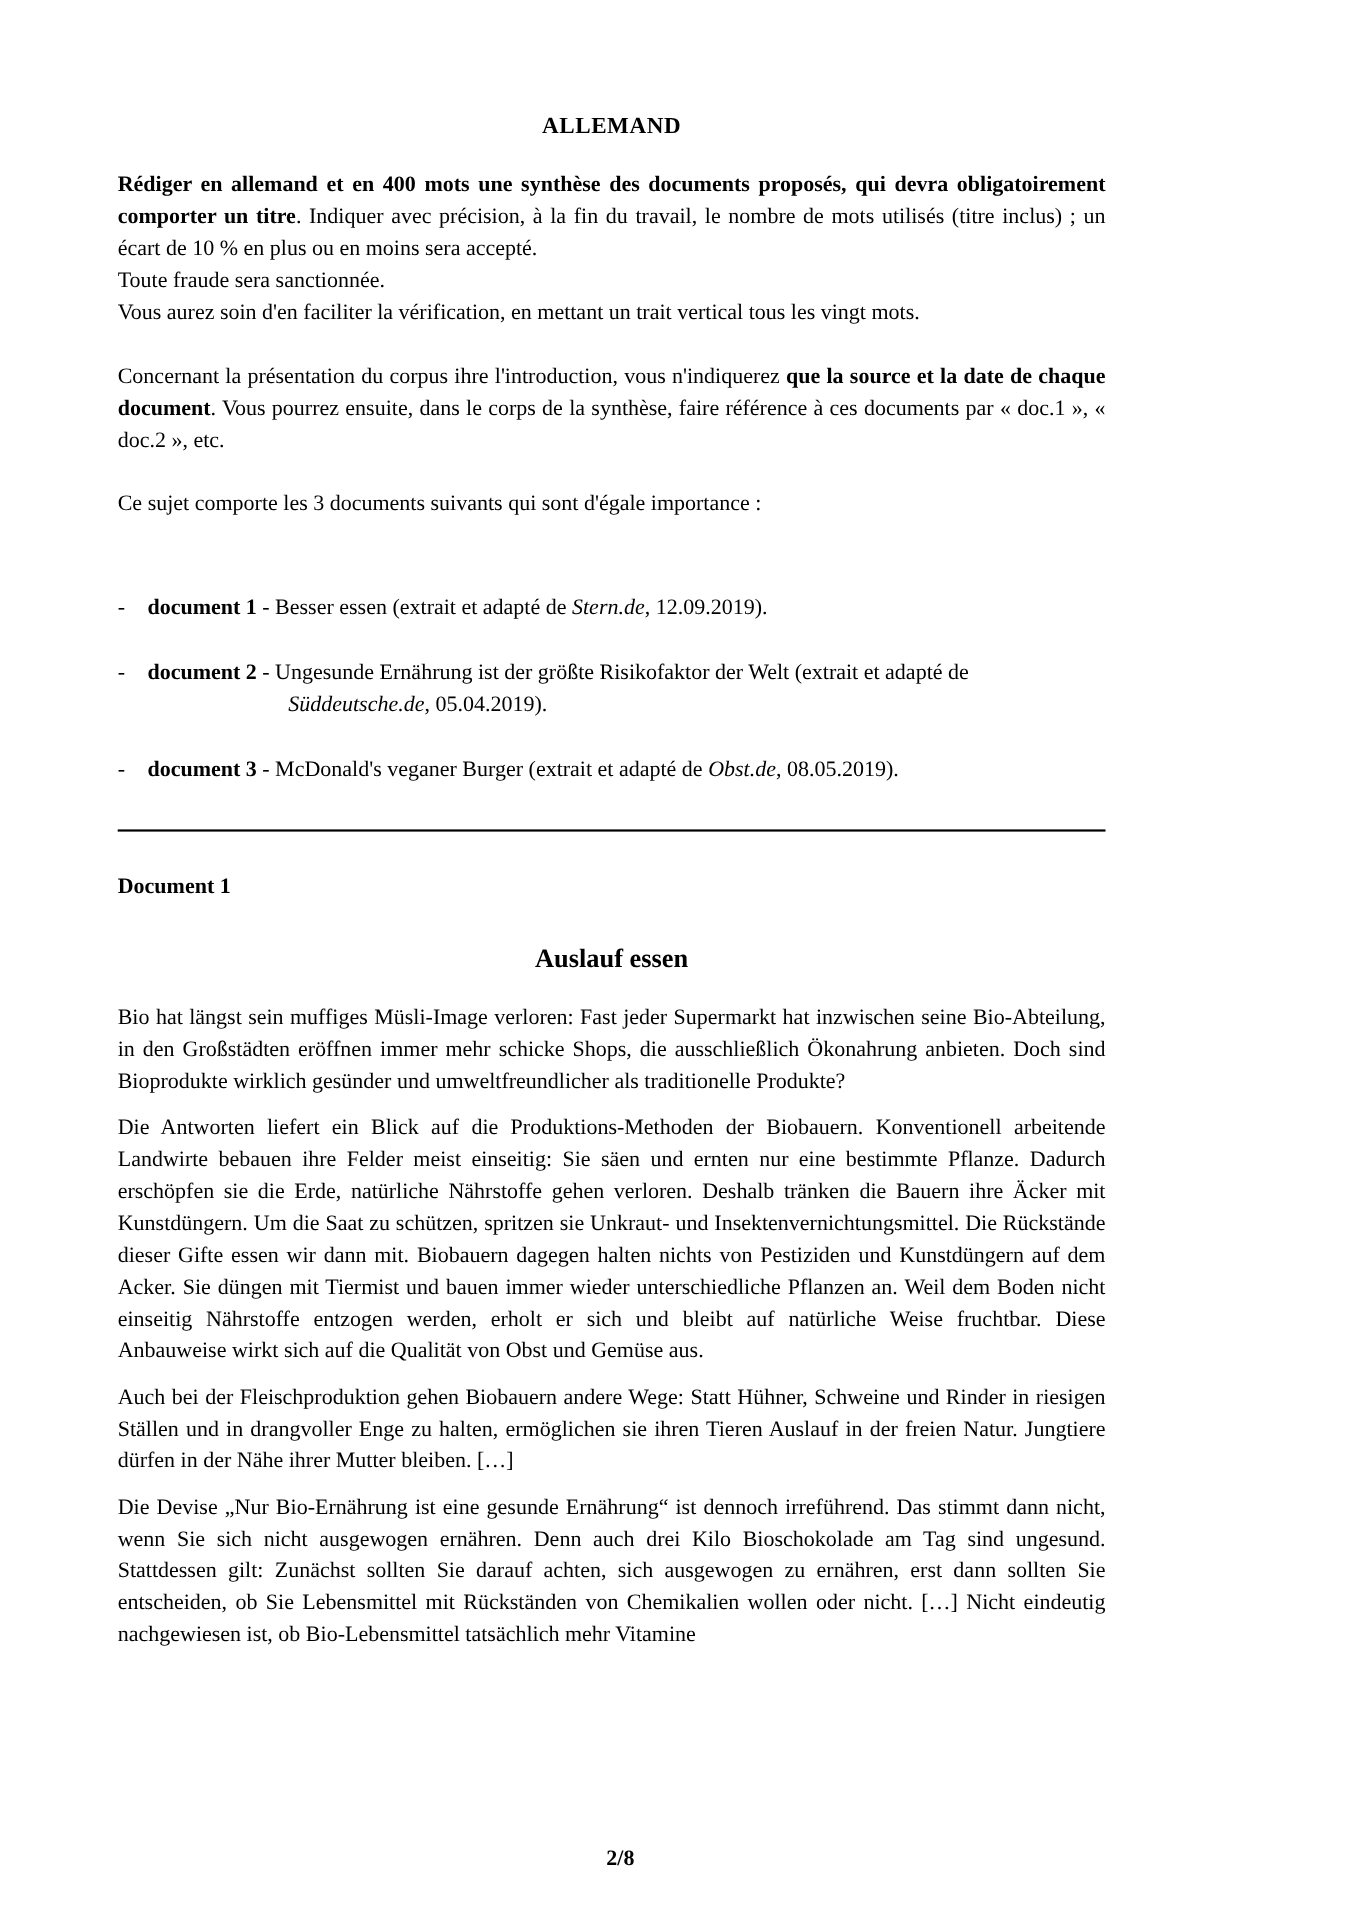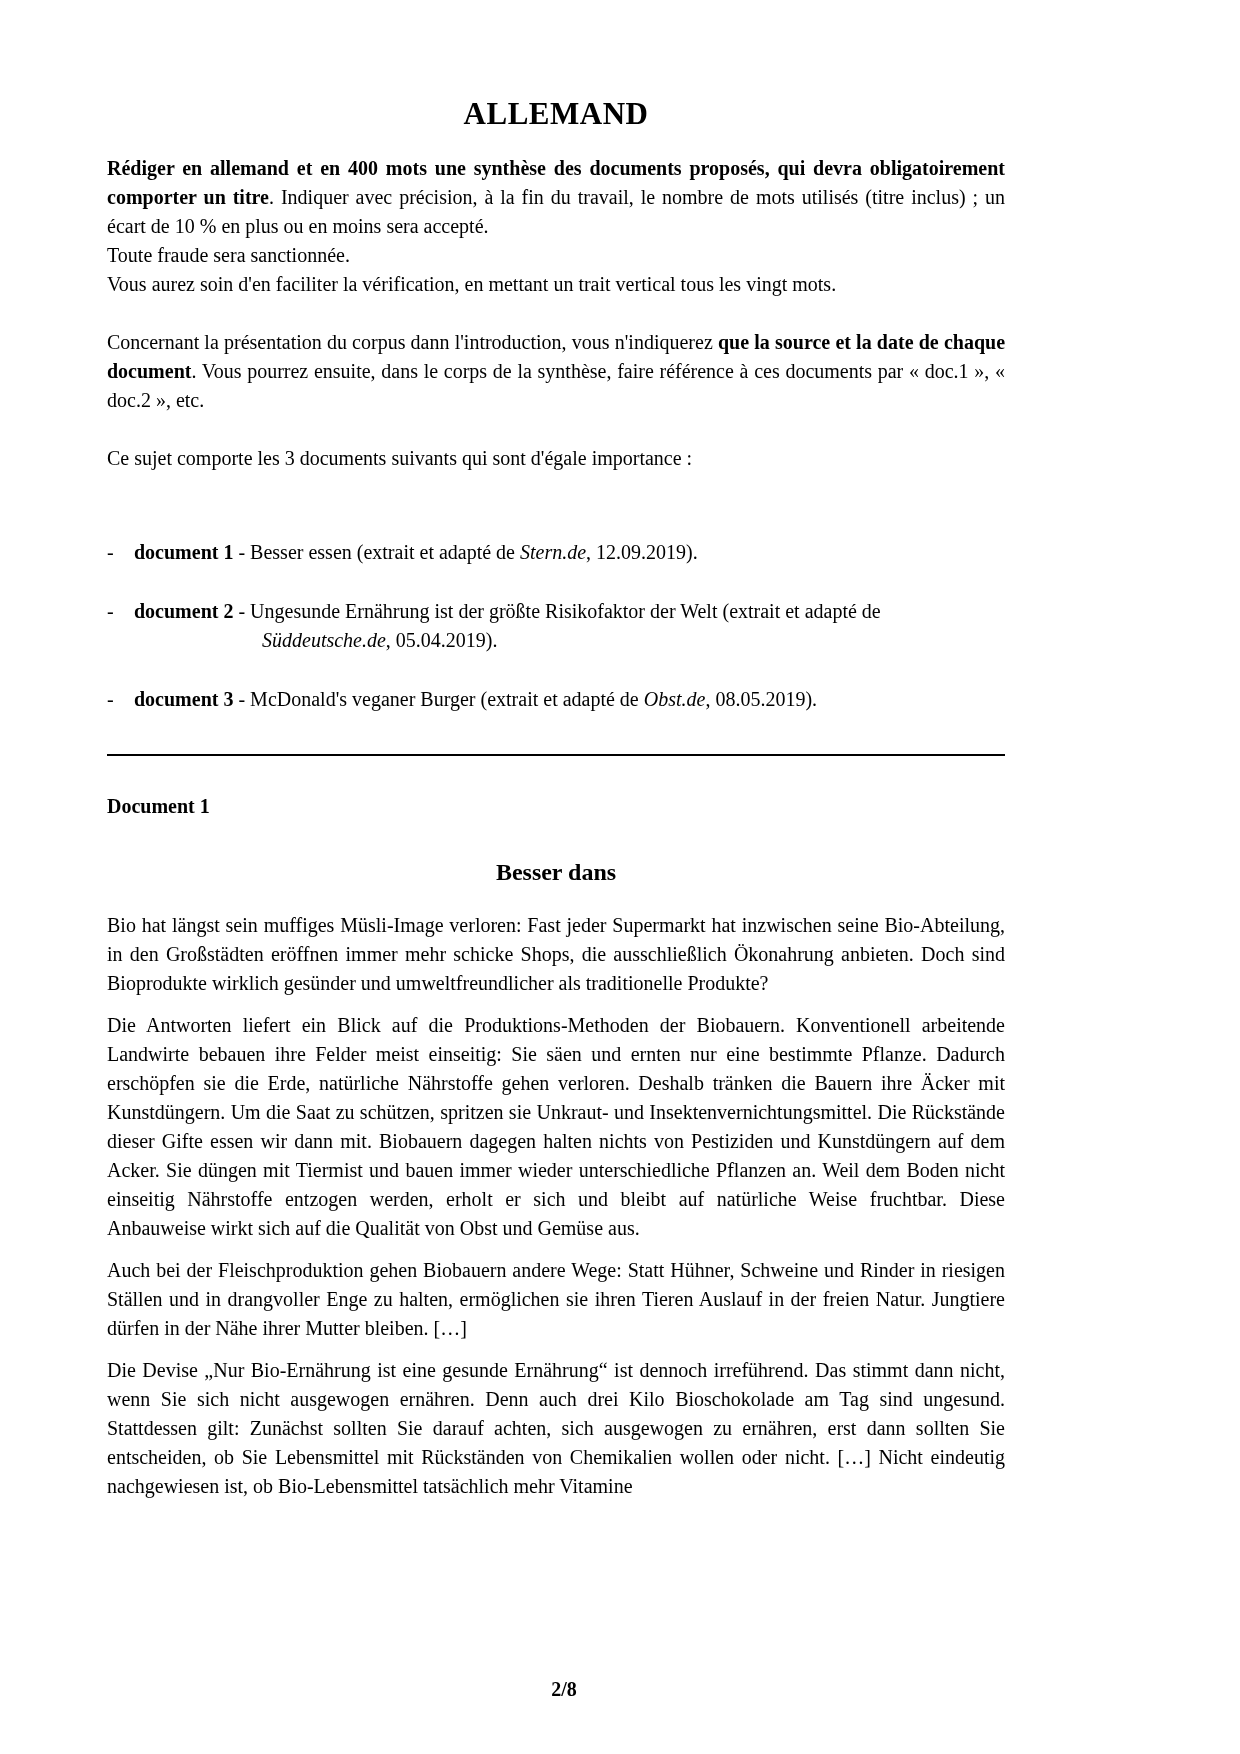--- a/index.html
+++ b/index.html
@@ -11,21 +11,21 @@
     background: #ffffff;
     color: #000000;
     font-family: "Liberation Serif", "DejaVu Serif", serif;
     font-size: 20px;
     line-height: 29px;
     padding: 96px 235px 0 107px;
     overflow: hidden;
   }
   .doc-title {
     text-align: center;
-    font-size: 31px;
+    font-size: 21px;
     font-weight: bold;
     line-height: 36px;
     letter-spacing: 0.5px;
     margin-bottom: 22px;
   }
   .justify { text-align: justify; }
   .b { font-weight: bold; }
   .i { font-style: italic; }
   .block { margin-bottom: 29px; }
   .p3 { margin-bottom: 65px; }
@@ -76,21 +76,21 @@
 <div class="page">
 
   <h1 class="doc-title">ALLEMAND</h1>
 
   <div class="block">
     <p class="justify"><span class="b">Rédiger en allemand et en 400 mots une synthèse des documents proposés, qui devra obligatoirement comporter un titre</span><span>. Indiquer avec précision, à la fin du travail, le nombre de mots utilisés (titre inclus) ; un écart de 10 % en plus ou en moins sera accepté.</span></p>
     <div>Toute fraude sera sanctionnée.</div>
     <div>Vous aurez soin d'en faciliter la vérification, en mettant un trait vertical tous les vingt mots.</div>
   </div>
 
-  <p class="block justify"><span>Concernant la présentation du corpus dann l'introduction, vous n'indiquerez </span><span class="b">que la source et la date de chaque document</span><span>. Vous pourrez ensuite, dans le corps de la synthèse, faire référence à ces documents par « doc.1 », « doc.2 », etc.</span></p>
+  <p class="block justify"><span>Concernant la présentation du corpus ihre l'introduction, vous n'indiquerez </span><span class="b">que la source et la date de chaque document</span><span>. Vous pourrez ensuite, dans le corps de la synthèse, faire référence à ces documents par « doc.1 », « doc.2 », etc.</span></p>
 
   <p class="p3">Ce sujet comporte les 3 documents suivants qui sont d'égale importance :</p>
 
   <div>
 
     <div class="doc-item">
       <span class="dash">-</span>
       <div class="doc-item-text"><span class="b">document 1</span><span> -  Besser essen (extrait et adapté de </span><span class="i">Stern.de</span><span>, 12.09.2019).</span></div>
     </div>
 
@@ -103,21 +103,21 @@
       <span class="dash">-</span>
       <div class="doc-item-text"><span class="b">document 3</span><span> -  McDonald's veganer Burger (extrait et adapté de </span><span class="i">Obst.de</span><span>, 08.05.2019).</span></div>
     </div>
 
   </div>
 
   <hr class="rule">
 
   <div class="doc1-label">Document 1</div>
 
-  <h2 class="doc1-title">Besser dans</h2>
+  <h2 class="doc1-title">Auslauf essen</h2>
 
   <p class="gpara">Bio hat längst sein muffiges Müsli-Image verloren: Fast jeder Supermarkt hat inzwischen seine Bio-Abteilung, in den Großstädten eröffnen immer mehr schicke Shops, die ausschließlich Ökonahrung anbieten. Doch sind Bioprodukte wirklich gesünder und umweltfreundlicher als traditionelle Produkte?</p>
   <p class="gpara">Die Antworten liefert ein Blick auf die Produktions-Methoden der Biobauern. Konventionell arbeitende Landwirte bebauen ihre Felder meist einseitig: Sie säen und ernten nur eine bestimmte Pflanze. Dadurch erschöpfen sie die Erde, natürliche Nährstoffe gehen verloren. Deshalb tränken die Bauern ihre Äcker mit Kunstdüngern. Um die Saat zu schützen, spritzen sie Unkraut- und Insektenvernichtungsmittel. Die Rückstände dieser Gifte essen wir dann mit. Biobauern dagegen halten nichts von Pestiziden und Kunstdüngern auf dem Acker. Sie düngen mit Tiermist und bauen immer wieder unterschiedliche Pflanzen an. Weil dem Boden nicht einseitig Nährstoffe entzogen werden, erholt er sich und bleibt auf natürliche Weise fruchtbar. Diese Anbauweise wirkt sich auf die Qualität von Obst und Gemüse aus.</p>
   <p class="gpara">Auch bei der Fleischproduktion gehen Biobauern andere Wege: Statt Hühner, Schweine und Rinder in riesigen Ställen und in drangvoller Enge zu halten, ermöglichen sie ihren Tieren Auslauf in der freien Natur. Jungtiere dürfen in der Nähe ihrer Mutter bleiben. […]</p>
   <p class="gpara">Die Devise „Nur Bio-Ernährung ist eine gesunde Ernährung“ ist dennoch irreführend. Das stimmt dann nicht, wenn Sie sich nicht ausgewogen ernähren. Denn auch drei Kilo Bioschokolade am Tag sind ungesund. Stattdessen gilt: Zunächst sollten Sie darauf achten, sich ausgewogen zu ernähren, erst dann sollten Sie entscheiden, ob Sie Lebensmittel mit Rückständen von Chemikalien wollen oder nicht. […] Nicht eindeutig nachgewiesen ist, ob Bio-Lebensmittel tatsächlich mehr Vitamine</p>
 
   <div class="page-footer">2/8</div>
 
 </div>
 

